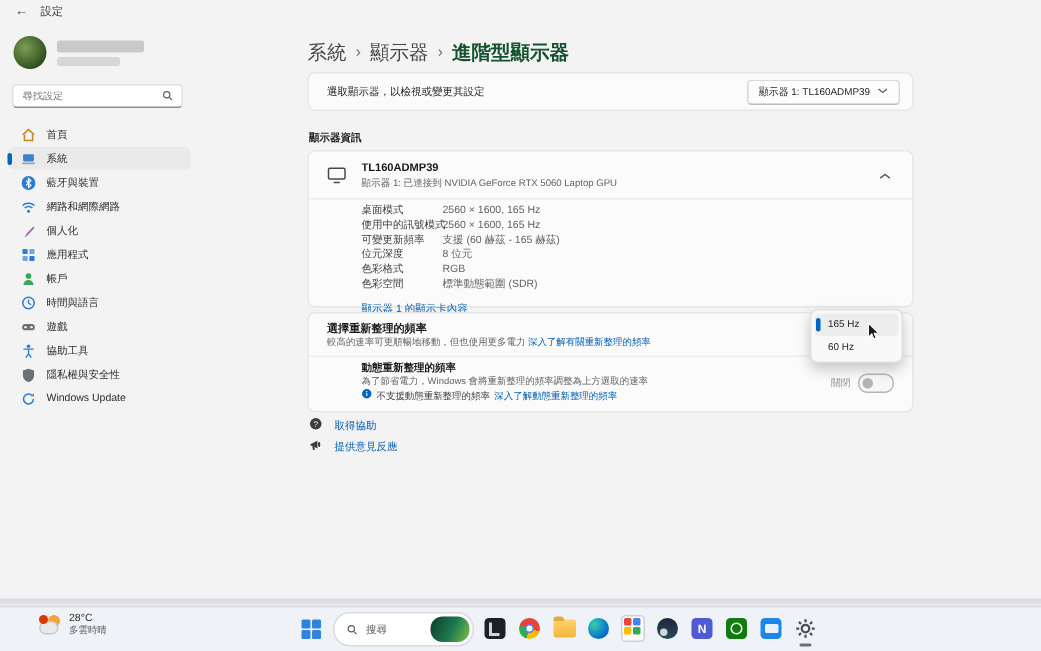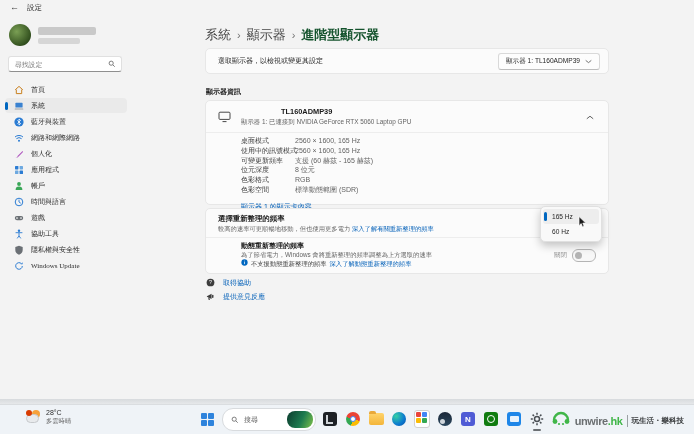--- a/index.html
+++ b/index.html
@@ -3,21 +3,21 @@
 <meta charset="utf-8">
 <style>
   html,body{margin:0;padding:0;background:#888;}
   .screen{position:relative;width:694px;height:434px;overflow:hidden;
     font-family:"Liberation Sans",sans-serif;background:#f3f3f3;color:#1a1a1a;}
   
   .titlebar{position:absolute;left:0;top:0;width:100%;height:16px;}
   .back-btn{position:absolute;left:10px;top:2px;font-size:9px;color:#444;cursor:default;}
   .tb-title{position:absolute;left:27px;top:3px;font-size:7.5px;color:#333;}
   
-  .sidebar{position:absolute;left:0;top:16px;width:132px;height:383px;font-family:Liberation Serif, serif;}
+  .sidebar{position:absolute;left:0;top:16px;width:132px;height:383px;}
   .user{position:absolute;left:9px;top:8px;display:flex;align-items:center;}
   .avatar{width:22px;height:22px;border-radius:50%;
     background:radial-gradient(circle at 35% 35%,#7a9f54,#33511f 70%,#1d2f12);}
   .uname{margin-left:7px;}
   .redact1{width:58px;height:8px;background:#c9c9c9;border-radius:2px;}
   .redact2{width:42px;height:6px;background:#d6d6d6;border-radius:2px;margin-top:3px;}
   .searchbox{position:absolute;left:8px;top:40px;width:112px;height:14px;background:#fff;
     border:1px solid #e0e0e0;border-bottom:1px solid #8f8f8f;border-radius:3px;
     display:flex;align-items:center;}
   .searchbox input{flex:1;border:0;outline:0;background:transparent;font-size:6.8px;
@@ -40,21 +40,21 @@
     border-radius:5px;box-sizing:border-box;}
   .card1{top:32px;height:26px;display:flex;align-items:center;padding:0 8px 0 12px;}
   .card1-label{font-size:7px;color:#1f1f1f;flex:1;}
   .drop-btn{display:flex;align-items:center;gap:5px;background:#fdfdfd;border:1px solid #d9d9d9;
     border-bottom-color:#bdbdbd;border-radius:3px;padding:3px 7px;font-size:6.6px;color:#1f1f1f;}
   .section-label{position:absolute;left:1px;top:71px;font-size:7px;font-weight:bold;color:#1f1f1f;}
   .card2{top:84px;height:105px;}
   .card-head{display:flex;align-items:center;padding:6px 10px 5px 12px;height:20px;}
   .head-ico{width:14px;display:flex;margin-right:9px;}
   .head-txt{flex:1;}
-  .head-title{font-size:7.4px;font-weight:bold;color:#1a1a1a;margin-left:40px;}
+  .head-title{font-size:7.4px;font-weight:bold;color:#1a1a1a;}
   .head-sub{font-size:6.4px;color:#636363;margin-top:1.5px;}
   .chev{display:flex;padding:2px 4px;}
   .divider{height:1px;background:#ededed;}
   .info-body{padding:3px 0 2px 35px;}
   .info-row{font-size:7px;line-height:9.8px;white-space:nowrap;}
   .info-row .lbl{display:inline-block;width:54px;color:#3d3d3d;}
   .info-row .val{color:#636363;}
   .link{color:#005fb8;text-decoration:none;}
   .adapter-link{display:inline-block;margin-top:2px;font-size:7px;}
   .card3{top:192px;}
@@ -468,29 +468,15 @@
         <svg width="14" height="14" viewBox="0 0 14 14">
             <circle cx="7" cy="7" r="2.5" fill="none" stroke="#4a4f54" stroke-width="1.5"></circle>
             <g stroke="#4a4f54" stroke-width="1.5">
               <path d="M7 .8v2M7 11.2v2M.8 7h2M11.2 7h2M2.6 2.6l1.4 1.4M10 10l1.4 1.4M11.4 2.6 10 4M4 10l-1.4 1.4"></path>
             </g>
           </svg>
         <span class="active-bar"></span>
       </span>
     </div>
 
-    <div class="watermark">
-      <span>
-        <svg width="20" height="18" viewBox="0 0 20 18">
-            <path d="M3 10a7 7 0 0 1 14 0" fill="none" stroke="#41b649" stroke-width="2.4" stroke-linecap="round"></path>
-            <circle cx="4" cy="11.5" r="2.4" fill="#41b649"></circle>
-            <circle cx="16" cy="11.5" r="2.4" fill="#41b649"></circle>
-            <circle cx="8" cy="14" r="1.1" fill="#41b649"></circle>
-            <circle cx="12" cy="14" r="1.1" fill="#41b649"></circle>
-          </svg>
-      </span>
-      <span class="wm-brand"><span>unwire</span><span class="wm-hk">.hk</span></span>
-      <span class="wm-sep"></span>
-      <span class="wm-tag">玩生活・樂科技</span>
-    </div>
   </div>
 
 </div>
 
 </body></html>

